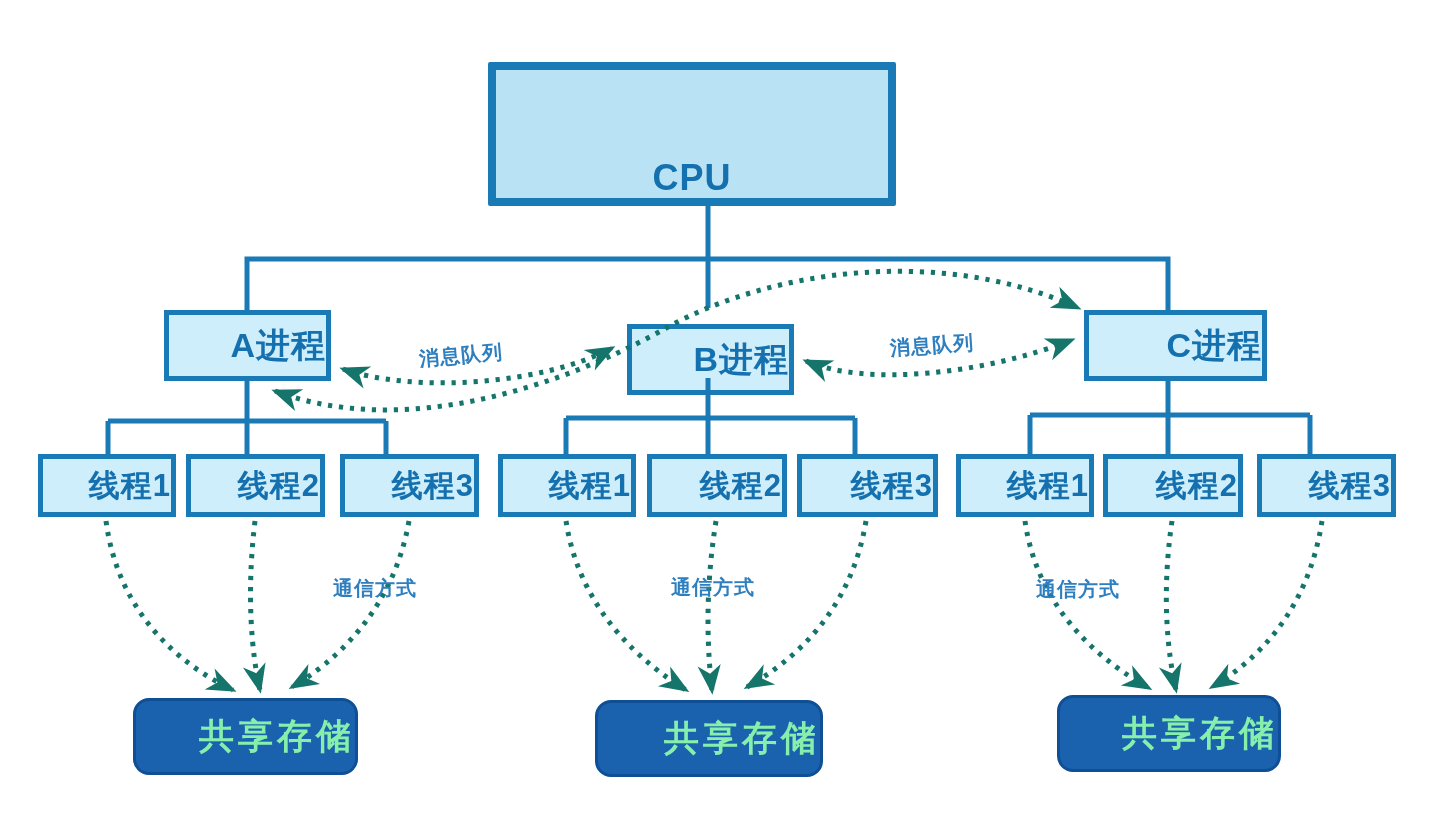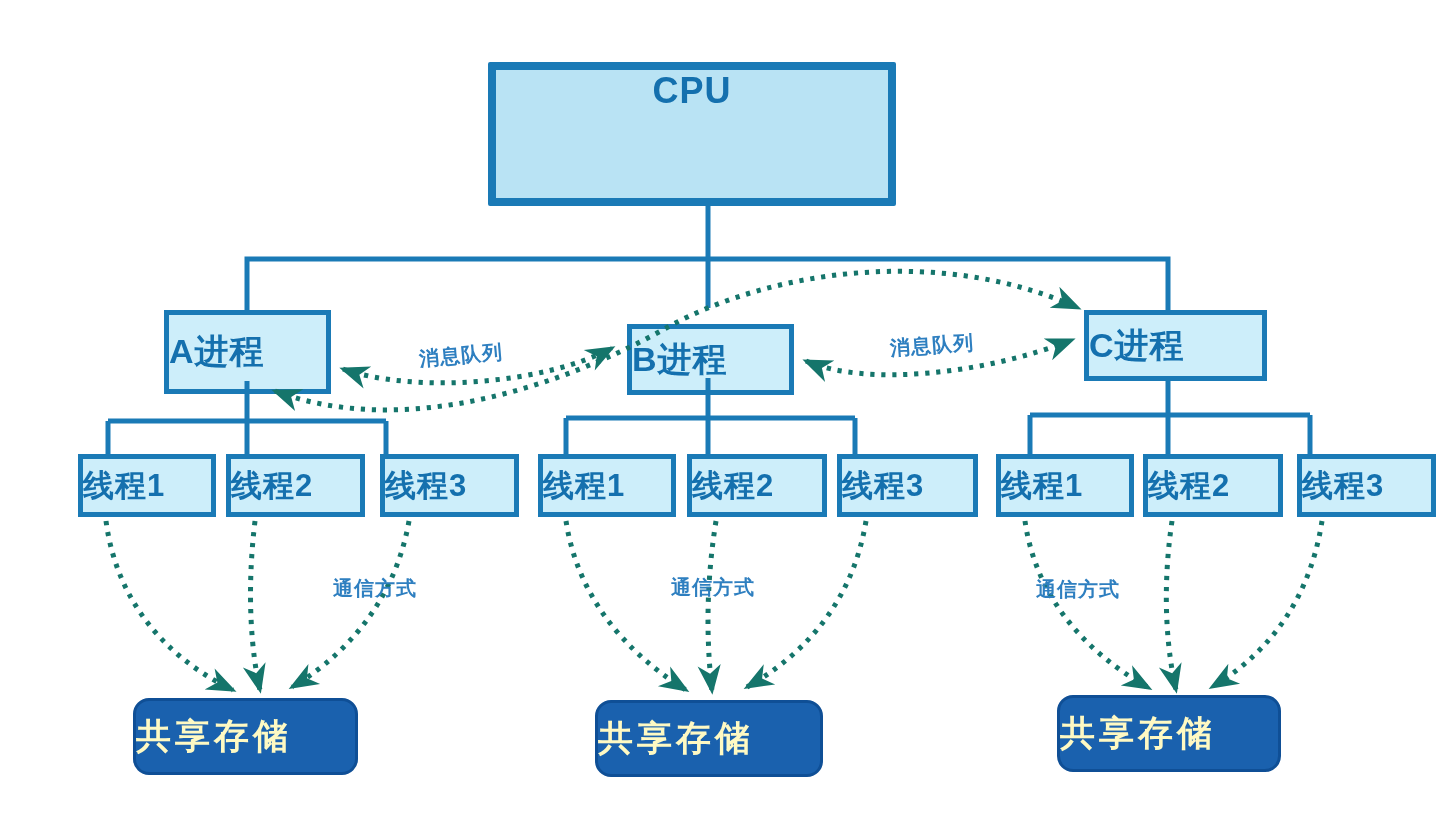--- a/index.html
+++ b/index.html
@@ -6,21 +6,21 @@
   .stage{
     position:relative;
     width:1445px;height:813px;
     background:#ffffff;
     overflow:hidden;
     font-family:"Liberation Sans","DejaVu Sans",sans-serif;
   }
   .box{
     position:absolute;
     box-sizing:border-box;
-    display:flex;align-items:center;justify-content:flex-start;
+    display:flex;align-items:center;justify-content:flex-end;
     text-align:center;
     color:#1470ae;
     font-weight:bold;
     z-index:2;
   }
   .cpu{
     background:#b9e3f4;
     border:8px solid #1a7ab6;
     border-radius:2px;
     flex-direction:column;
@@ -32,27 +32,26 @@
     background:#cdeefa;
     border:5px solid #1a7ab6;
     font-size:34px;
     letter-spacing:1px;
   }
   .thread{
     background:#cdeefa;
     border:5px solid #1a7ab6;
     font-size:31px;
     letter-spacing:1px;
-    margin-left:40px;
   }
   .storage{
     background:#1a61ae;
     border:3px solid #0f4f96;
     border-radius:16px;
-    color:#fef9c3;
+    color:#86efac;
     font-size:35px;
     letter-spacing:4px;
     z-index:2;
   }
   .lbl{
     position:absolute;
     color:#2e7fc0;
     font-weight:bold;
     font-size:20px;
     text-align:center;
@@ -123,21 +122,21 @@
       <path class="dotted" marker-end="url(#arrow)" d="M1025,521 C1038,612 1104,663 1149,688"></path>
       <path class="dotted" marker-end="url(#arrow)" d="M1172,521 C1161,596 1168,655 1176,690"></path>
       <path class="dotted" marker-end="url(#arrow)" d="M1322,521 C1308,612 1256,661 1212,687"></path>
     </g>
   </svg>
 
   <div class="box cpu" style="left:488px;top:62px;width:408px;height:144px;">
     <div class="t1">CPU</div>
   </div>
 
-  <div class="box proc" style="left:164px;top:310px;width:167px;height:84px;">A进程</div>
+  <div class="box proc" style="left:164px;top:310px;width:167px;height:71px;">A进程</div>
   <div class="box proc" style="left:627px;top:324px;width:167px;height:71px;">B进程</div>
   <div class="box proc" style="left:1084px;top:310px;width:183px;height:71px;">C进程</div>
 
   <div class="box thread" style="left:38px;top:454px;width:138px;height:63px;">线程1</div>
   <div class="box thread" style="left:186px;top:454px;width:139px;height:63px;">线程2</div>
   <div class="box thread" style="left:340px;top:454px;width:139px;height:63px;">线程3</div>
 
   <div class="box thread" style="left:498px;top:454px;width:138px;height:63px;">线程1</div>
   <div class="box thread" style="left:647px;top:454px;width:140px;height:63px;">线程2</div>
   <div class="box thread" style="left:797px;top:454px;width:141px;height:63px;">线程3</div>

